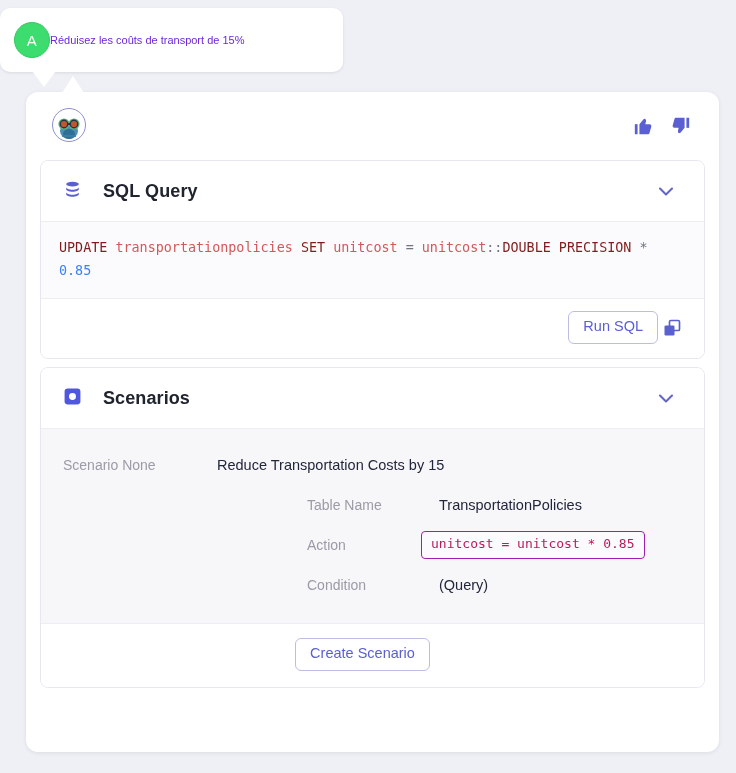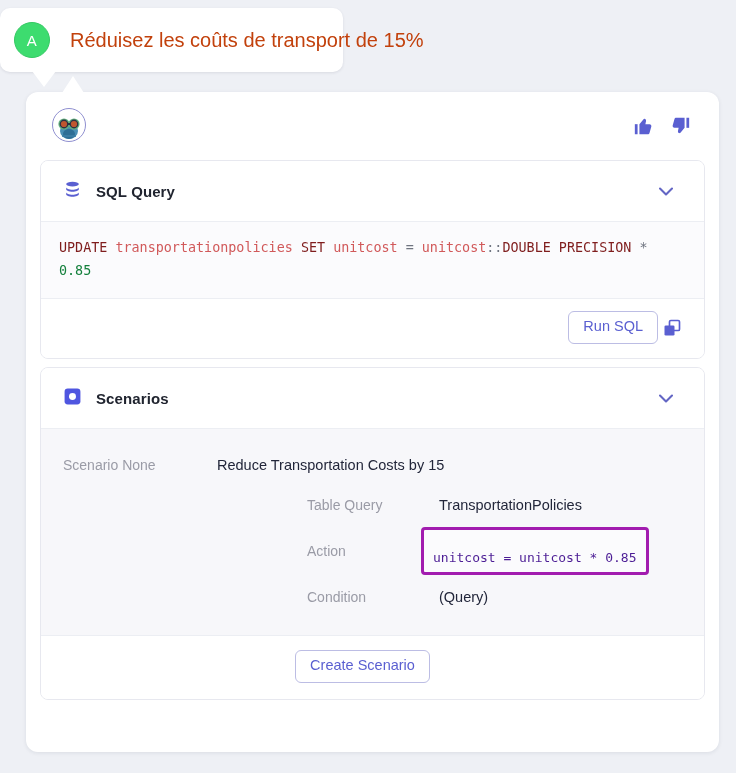--- a/index.html
+++ b/index.html
@@ -25,22 +25,22 @@
   .user-avatar {
     width: 36px; height: 36px; border-radius: 50%;
     background: #3ddc6f;
     border: 1px solid #34c963;
     flex: 0 0 36px;
     display: flex; align-items: center; justify-content: center;
     color: #fff; font-size: 15px; font-weight: 400;
     letter-spacing: .3px;
   }
   .user-text {
-    margin-left: 20px;
-    font-size: 20px; color: #c2410c; line-height: 1.35;
+    margin-left: 0;
+    font-size: 11px; color: #6d28d9; line-height: 1.35;
     white-space: nowrap;
   }
   .user-tail {
     position: absolute; left: 32px; top: 71px;
     width: 0; height: 0;
     border-left: 12px solid transparent;
     border-right: 12px solid transparent;
     border-top: 16px solid #ffffff;
   }
 
@@ -85,42 +85,42 @@
     border-radius: 8px;
     overflow: hidden;
   }
   .panel-head {
     display: flex; align-items: center;
     height: 60px;
     padding: 0 22px 0 22px;
     background: #ffffff;
   }
   .panel-title {
-    font-size: 15px; font-weight: bold; color: #20242f;
-    margin-left: 14px; letter-spacing: .1px;
+    font-size: 18px; font-weight: bold; color: #20242f;
+    margin-left: 21px; letter-spacing: .1px;
   }
   .panel-head .spacer { flex: 1 1 auto; }
   .chev { padding: 4px; display: flex; }
 
   
   .code-block {
     border-top: 1px solid #eceef3;
     border-bottom: 1px solid #eceef3;
     background: #fbfbfd;
     padding: 14px 18px 16px 18px;
     font-family: "DejaVu Sans Mono", monospace;
     font-size: 13.4px;
     line-height: 1.72;
     white-space: pre-wrap;
     word-break: break-word;
   }
   .kw  { color: #7f1d1d; }
   .idt { color: #d1595a; }
   .op  { color: #6f7480; }
-  .num { color: #15803d; }
+  .num { color: #3b82f6; }
 
   .panel-foot {
     display: flex; align-items: center; justify-content: flex-end;
     gap: 2px;
     padding: 12px 20px 14px 0;
     background: #ffffff;
   }
   .btn-outline {
     font-family: "Liberation Sans", sans-serif;
     font-size: 14.5px;
@@ -152,25 +152,25 @@
     color: #22263a; font-size: 14.5px; margin-left: 18px;
   }
   .lvl1 { padding-left: 22px; }
   .lvl2 { padding-left: 158px; }
   .lvl3 { padding-left: 266px; }
   .lvl1 .scn-label { width: 136px; }
   .lvl2 .scn-label { width: 110px; }
   .lvl3 .scn-label { width: 114px; }
   .code-inline {
     font-family: "DejaVu Sans Mono", monospace;
-    font-size: 13px; color: #4c1d95;
+    font-size: 13px; color: #be185d;
     background: #fbfbfd;
-    border: 3px solid #a21caf;
+    border: 1px solid #a21caf;
     border-radius: 4px;
-    padding: 20px 9px 5px 9px;
+    padding: 4px 9px 5px 9px;
     display: inline-block;
     line-height: 1.3;
   }
   .scn-foot {
     display: flex; align-items: center; justify-content: center;
     padding: 14px 20px 16px 0;
     background: #ffffff;
     border-top: 1px solid #eceef3;
   }
 </style>
@@ -265,21 +265,21 @@
             <polyline points="6 9.5 12 15.5 18 9.5"></polyline>
           </svg>
         </span>
       </div>
       <div class="scn-body" id="scn-rows">
           <div class="scn-row lvl1">
             <div class="scn-label">Scenario None</div>
             <div class="scn-value">Reduce Transportation Costs by 15</div>
           </div>
           <div class="scn-row lvl3">
-            <div class="scn-label">Table Query</div>
+            <div class="scn-label">Table Name</div>
             <div class="scn-value">TransportationPolicies</div>
           </div>
           <div class="scn-row lvl3">
             <div class="scn-label">Action</div>
             <div class="code-inline">unitcost = unitcost * 0.85</div>
           </div>
           <div class="scn-row lvl3">
             <div class="scn-label">Condition</div>
             <div class="scn-value">(Query)</div>
           </div>

